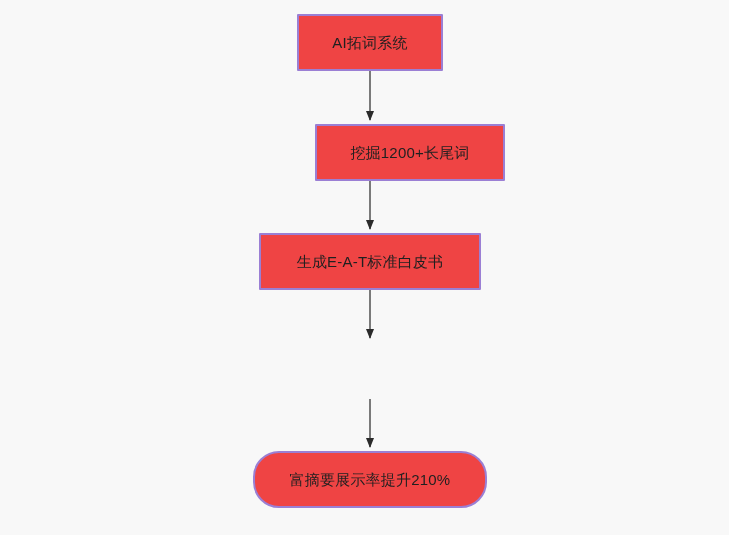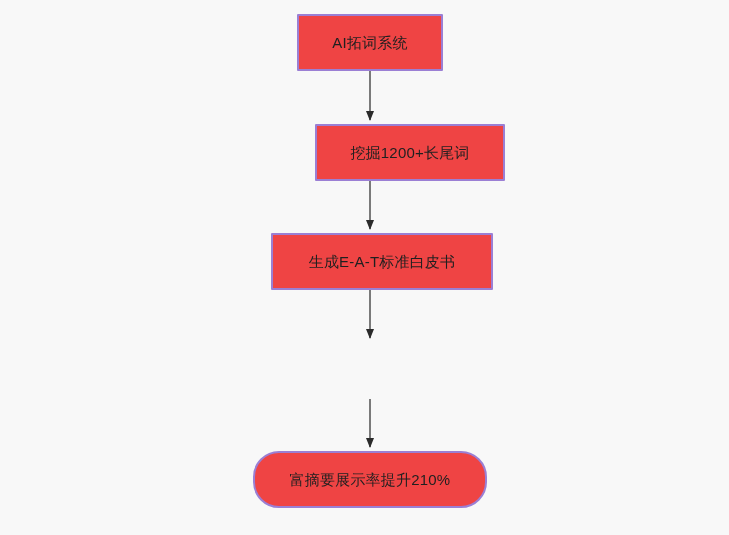--- a/index.html
+++ b/index.html
@@ -73,21 +73,21 @@
   </svg>
 
   <div class="node" id="node-1" style="left: 370px; top: 14px; width: 146px;">
     <span class="node-label">AI拓词系统</span>
   </div>
 
   <div class="node" id="node-2" style="left: 370px; top: 124px; width: 190px; margin-left: 40px;">
     <span class="node-label">挖掘1200+长尾词</span>
   </div>
 
-  <div class="node" id="node-3" style="left: 370px; top: 233px; width: 222px; margin-left: 12px;">
+  <div class="node" id="node-3" style="left: 370px; top: 233px; width: 222px;">
     <span class="node-label">生成E-A-T标准白皮书</span>
   </div>
 
 
   <div class="node" id="node-5" style="left: 370px; top: 451px; width: 234px; border-radius: 26px;">
     <span class="node-label">富摘要展示率提升210%</span>
   </div>
 
 </div>
 

